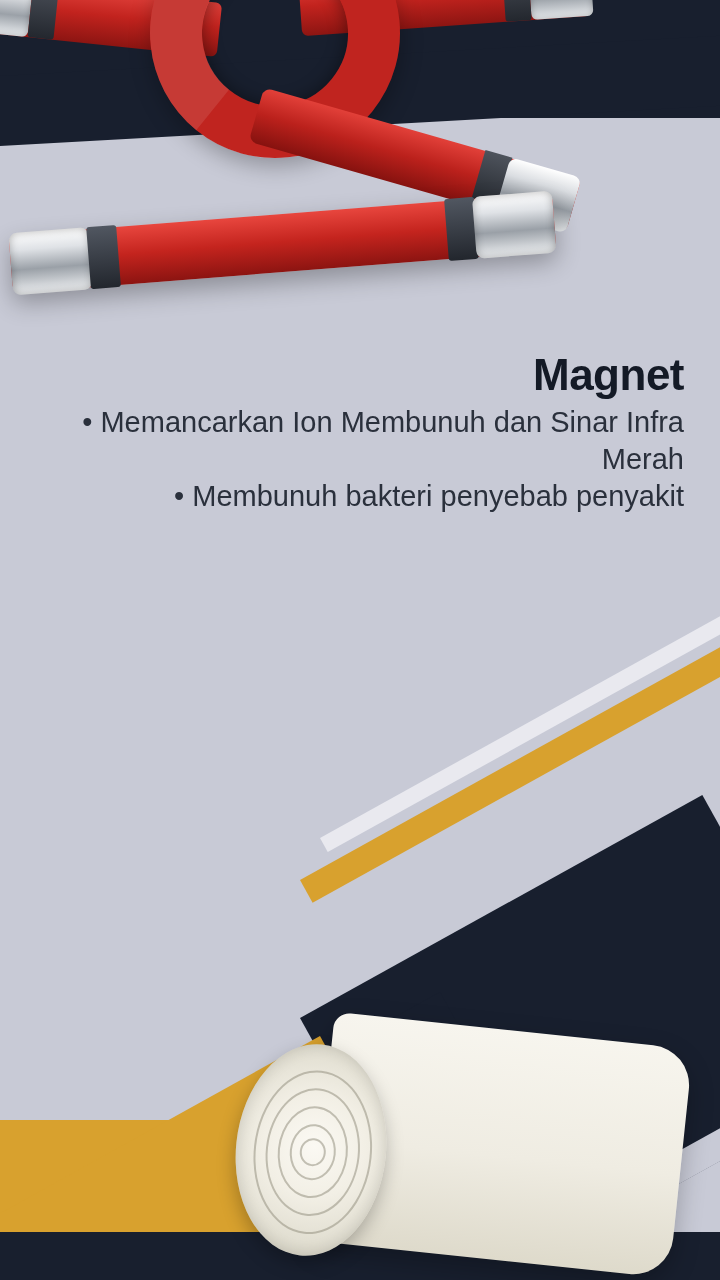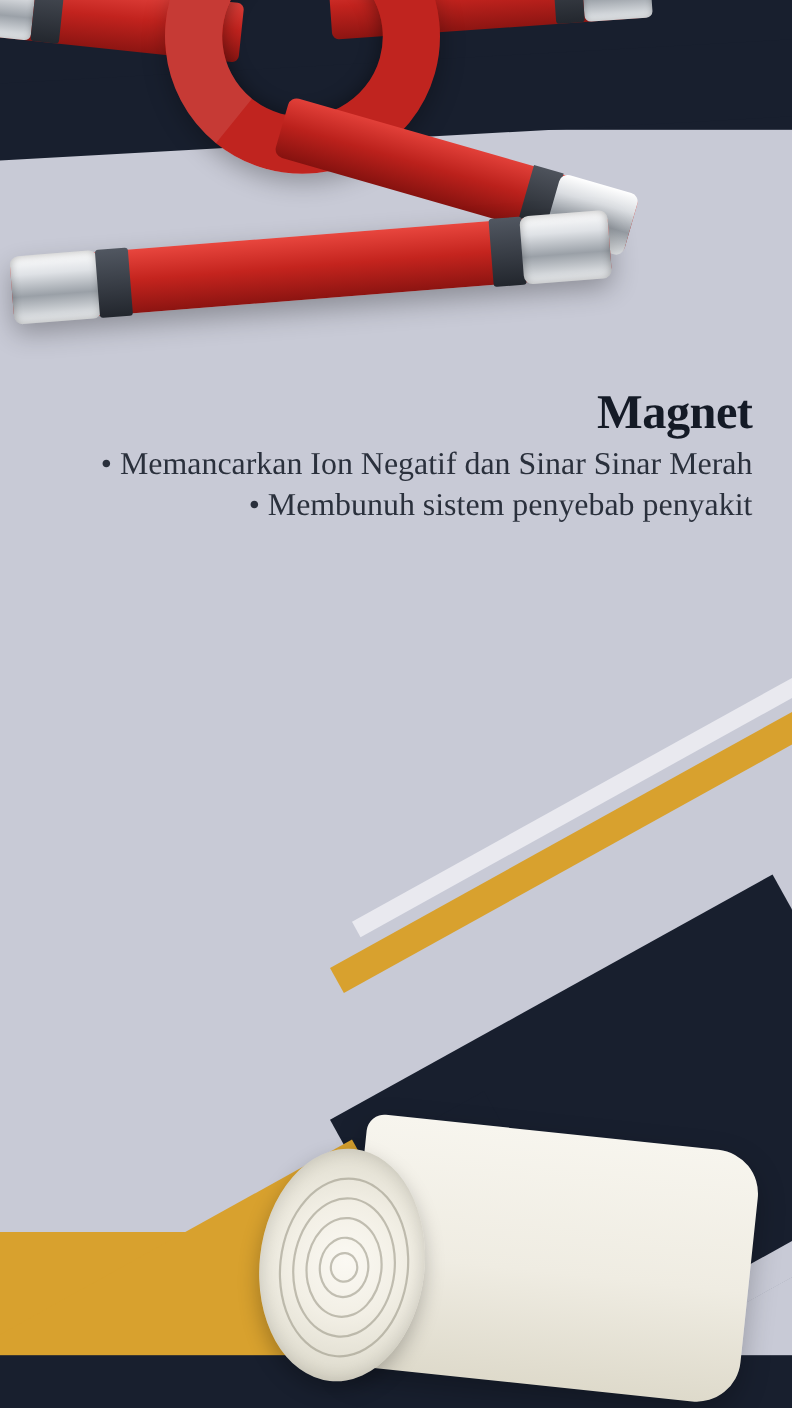--- a/index.html
+++ b/index.html
@@ -9,21 +9,20 @@
   }
   body {
     font-family: "Liberation Sans", sans-serif;
   }
   .poster {
     position: relative;
     width: 720px;
     height: 1280px;
     overflow: hidden;
     background: #c8cad6;
-    font-family: Liberation Serif, serif;
   }
 
   
   .top-dark {
     position: absolute;
     top: 0; left: 0;
     width: 720px;
     height: 118px;
     background: #181f2e;
   }
@@ -352,22 +351,22 @@
       <div class="cap-l"></div>
       <div class="cap-dark l"></div>
       <div class="cap-dark r"></div>
       <div class="cap-r"></div>
     </div>
   </div>
 
   <div class="text-block">
     <h1 class="title">Magnet</h1>
     <ul class="bullets">
-      <li>• Memancarkan Ion Negatif dan Sinar Sinar Merah</li>
-      <li>• Membunuh sistem penyebab penyakit</li>
+      <li>• Memancarkan Ion Membunuh dan Sinar Infra Merah</li>
+      <li>• Membunuh bakteri penyebab penyakit</li>
     </ul>
   </div>
 
   <div class="shape-dark-1"></div>
   <div class="sliver"></div>
   <div class="shape-gold-1"></div>
   <div class="shape-light-wedge"></div>
   <div class="shape-dark-3"></div>
   <div class="shape-gold-3"></div>
   <div class="shape-dark-2"></div>

